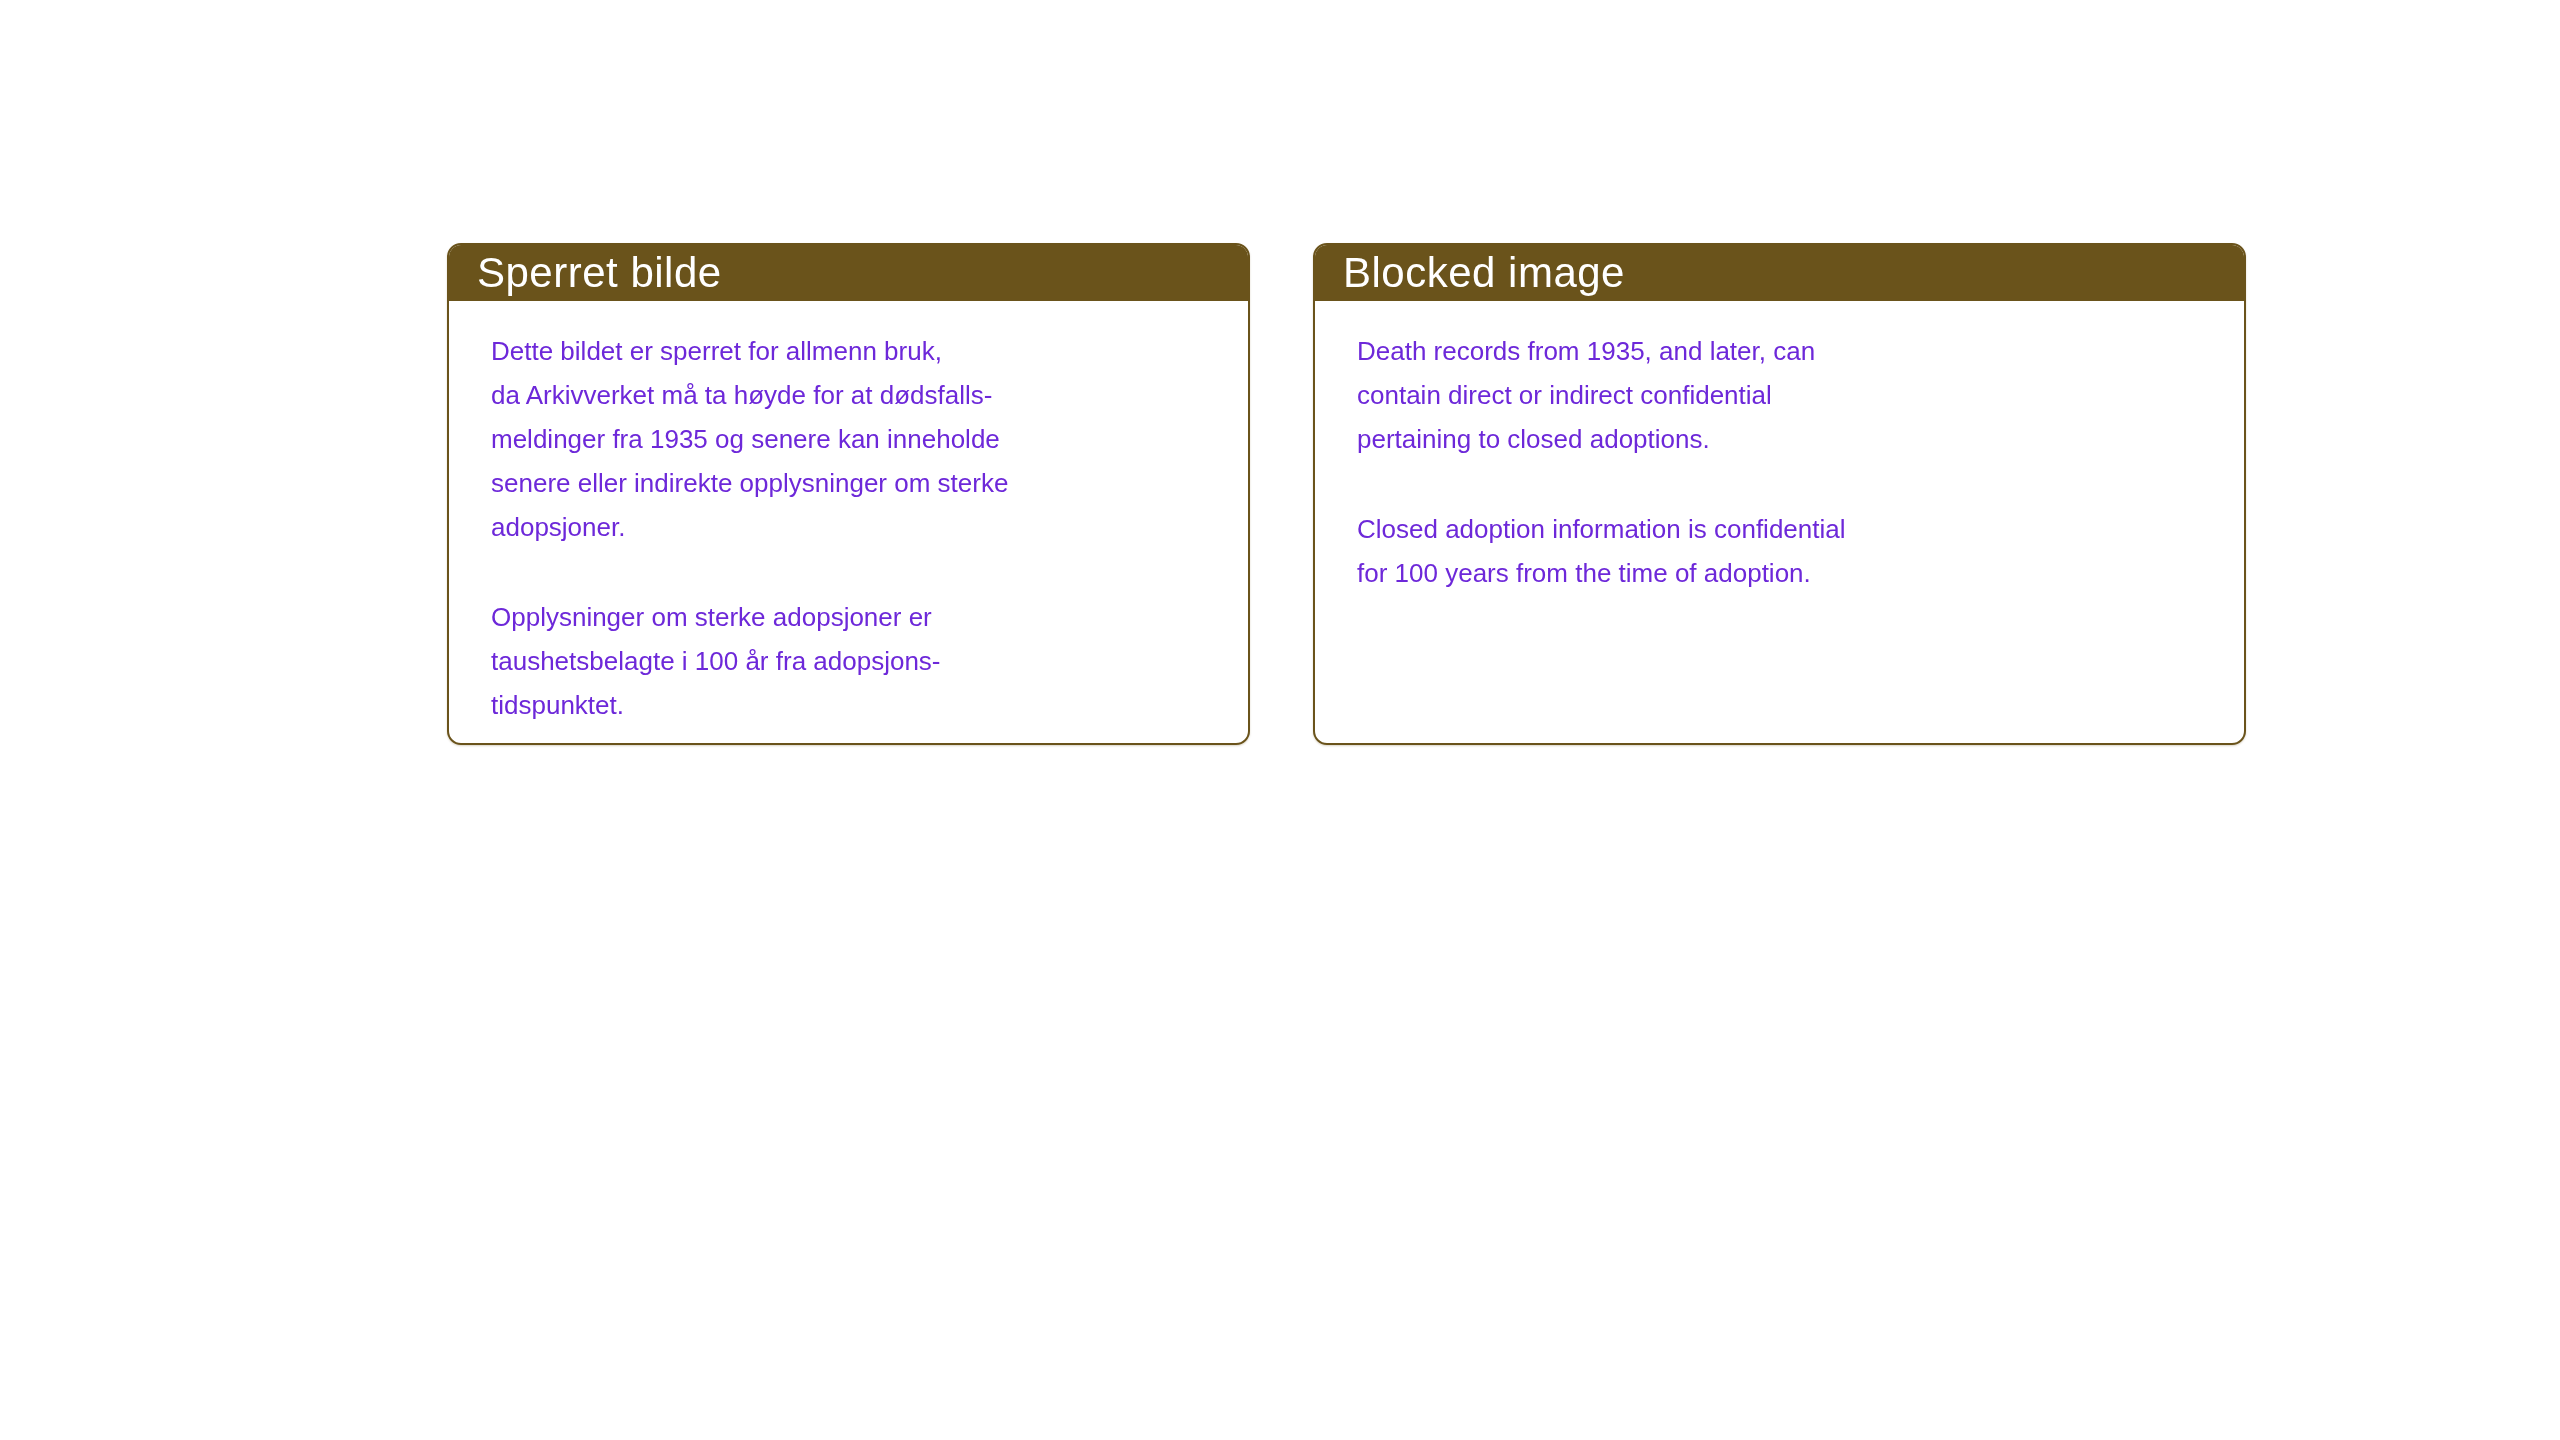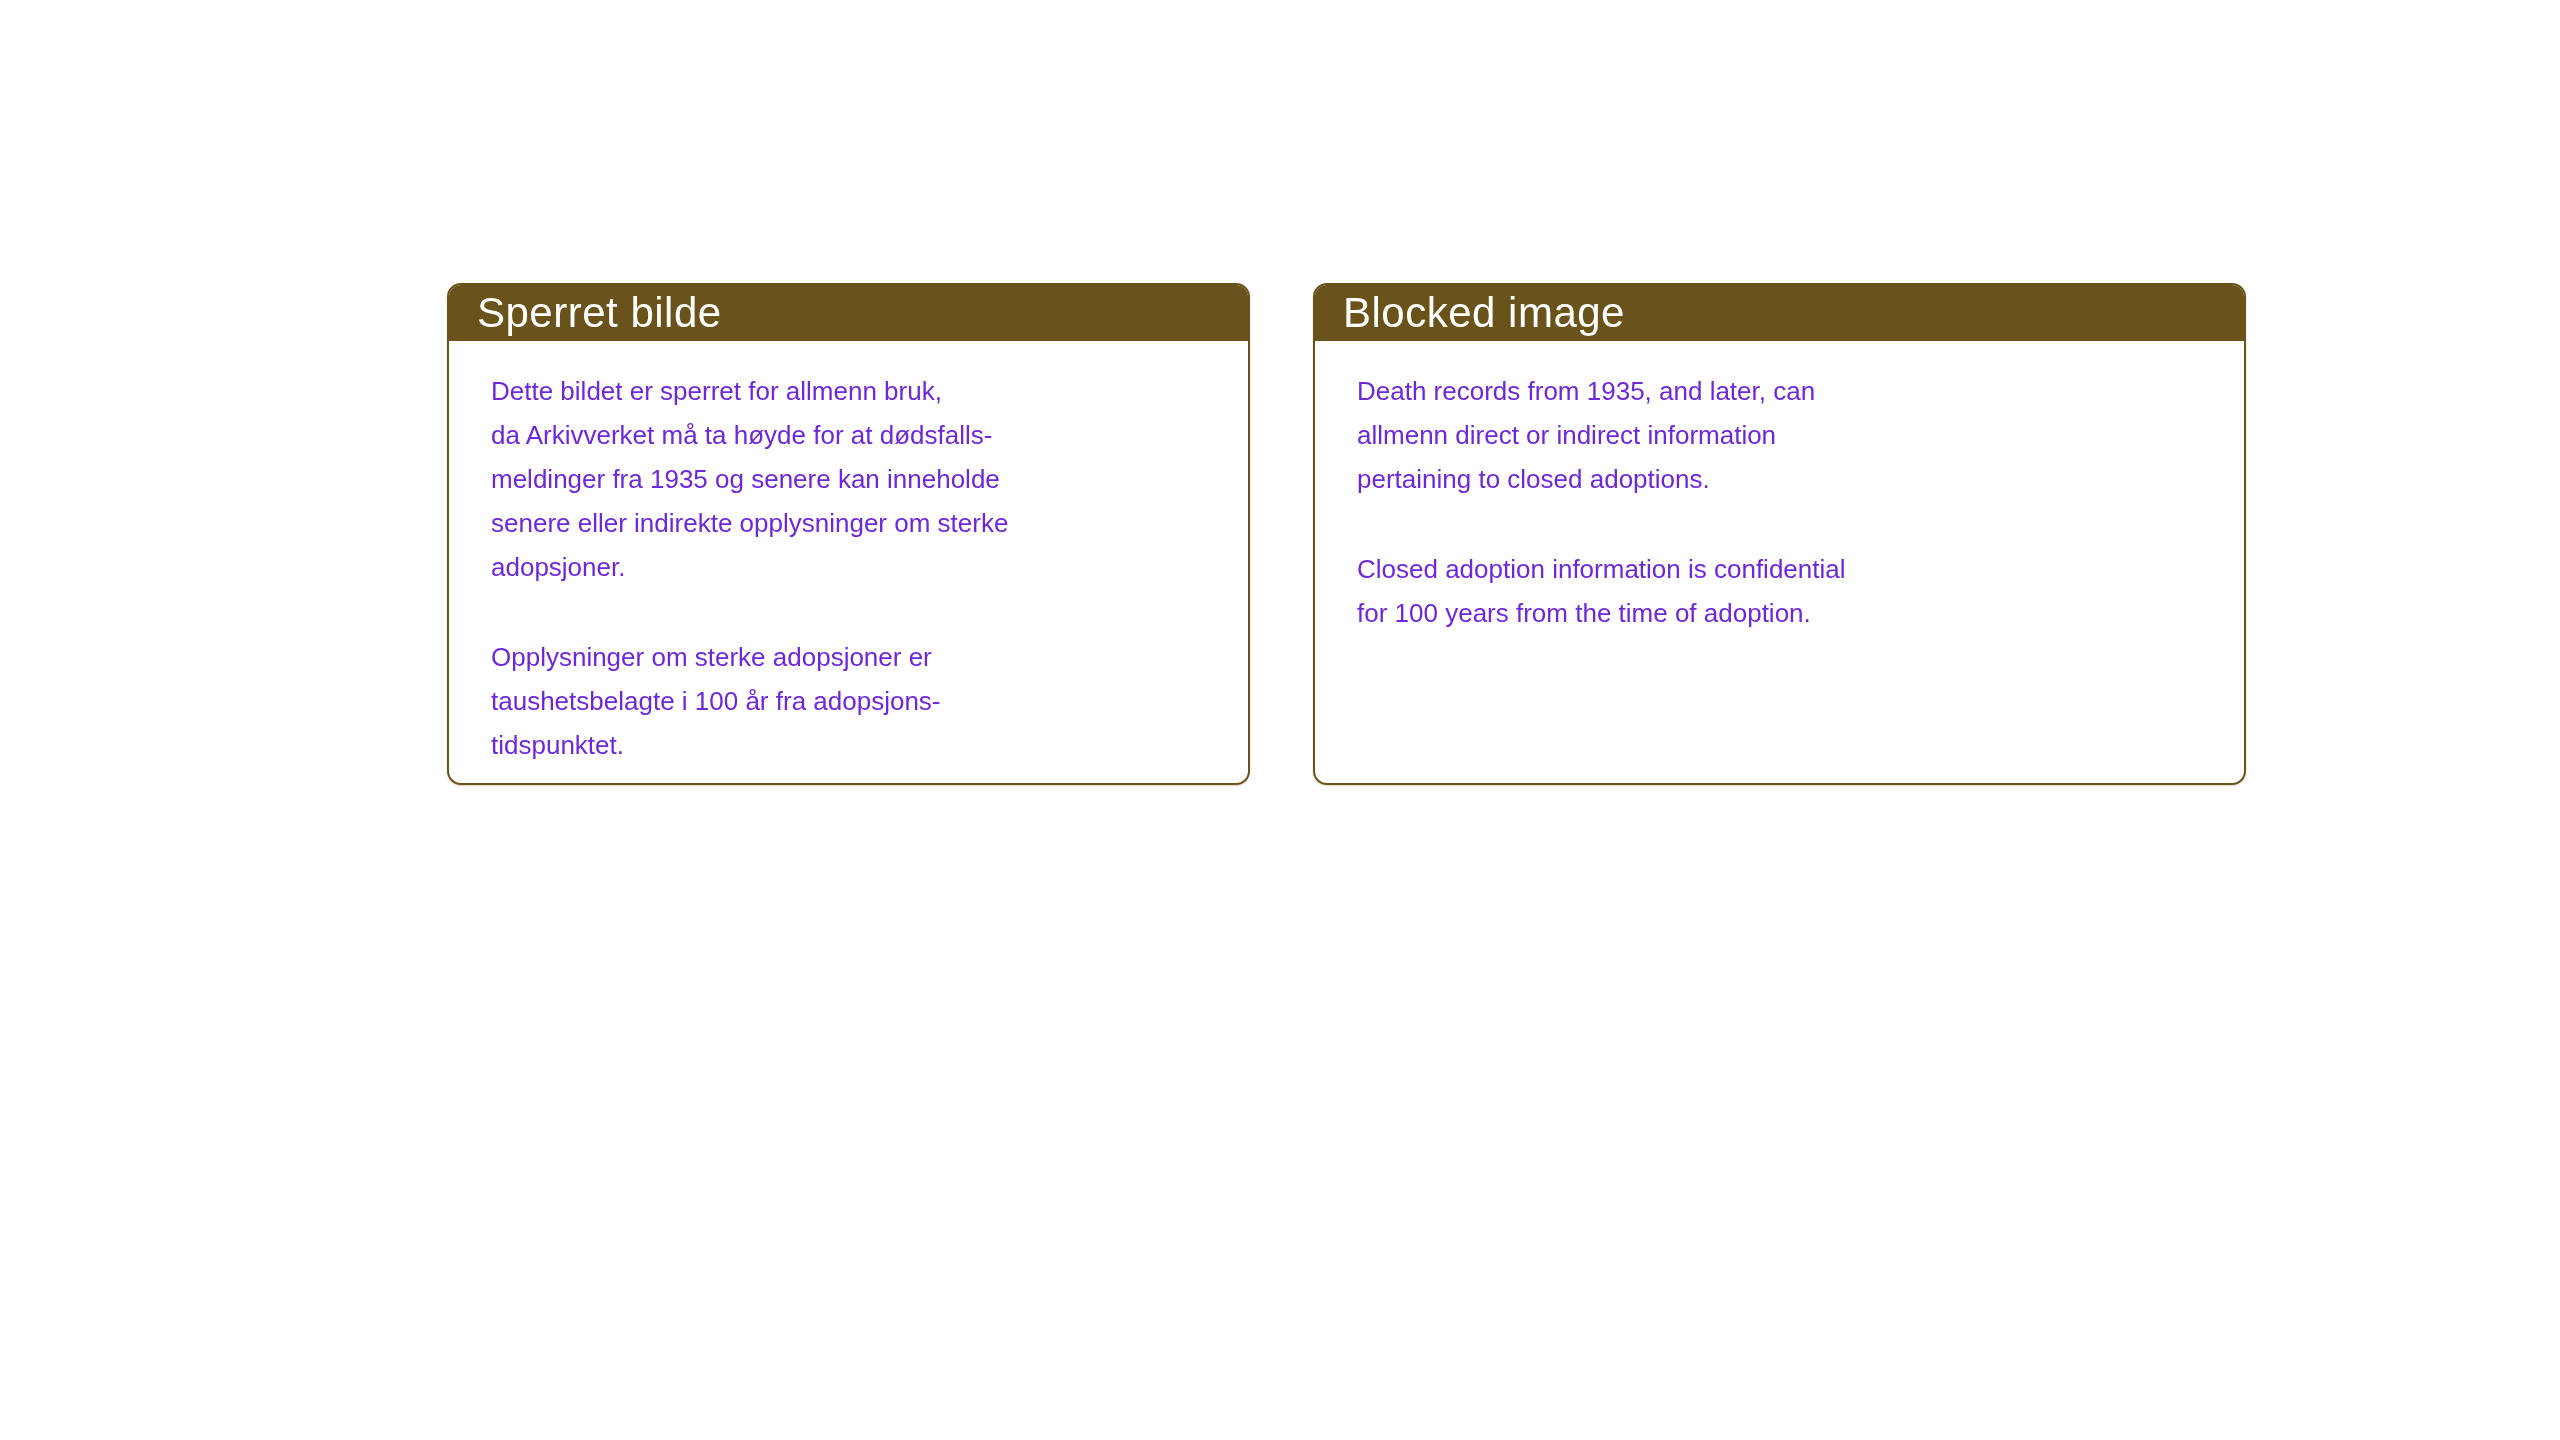--- a/index.html
+++ b/index.html
@@ -16,21 +16,20 @@
     }
     .notice-card {
       position: absolute;
       top: 243px;
       height: 502px;
       background: #ffffff;
       border: 2px solid #6a531b;
       border-radius: 14px;
       overflow: hidden;
       box-shadow: 0 1px 2px rgba(106, 83, 27, 0.25);
-      margin-top: 40px;
     }
     .notice-card.left  { left: 447px;  width: 803px; }
     .notice-card.right { left: 1313px; width: 933px; }
     .card-header {
       height: 56px;
       background: #6a531b;
       display: flex;
       align-items: center;
       padding-left: 28px;
     }
@@ -75,21 +74,21 @@
     </div>
   </div>
 
   <div class="notice-card right">
     <div class="card-header">
       <span class="card-title">Blocked image</span>
     </div>
     <div class="card-body">
       <div class="para">
         <div class="line">Death records from 1935, and later, can</div>
-        <div class="line">allmenn direct or indirect information</div>
+        <div class="line">contain direct or indirect confidential</div>
         <div class="line">pertaining to closed adoptions.</div>
       </div>
       <div class="para">
         <div class="line">Closed adoption information is confidential</div>
         <div class="line">for 100 years from the time of adoption.</div>
       </div>
     </div>
   </div>
 
 </div>

